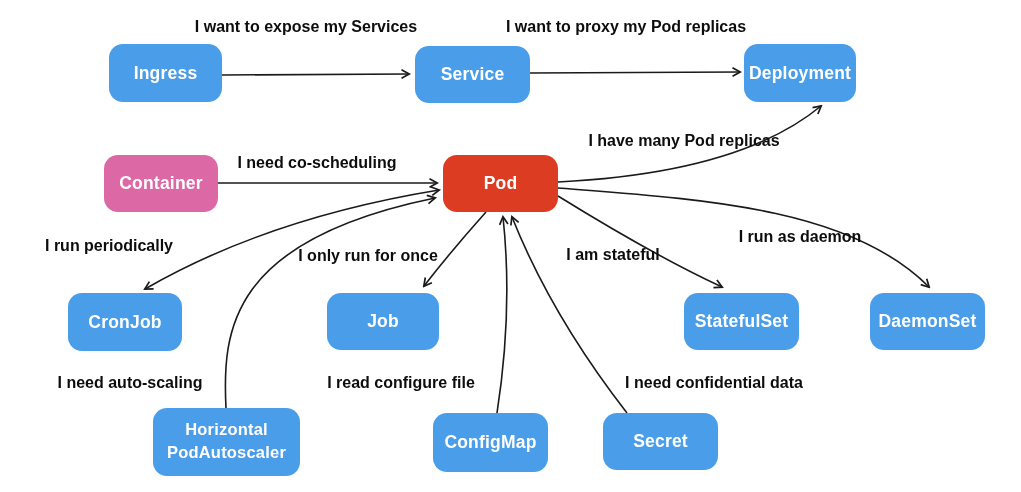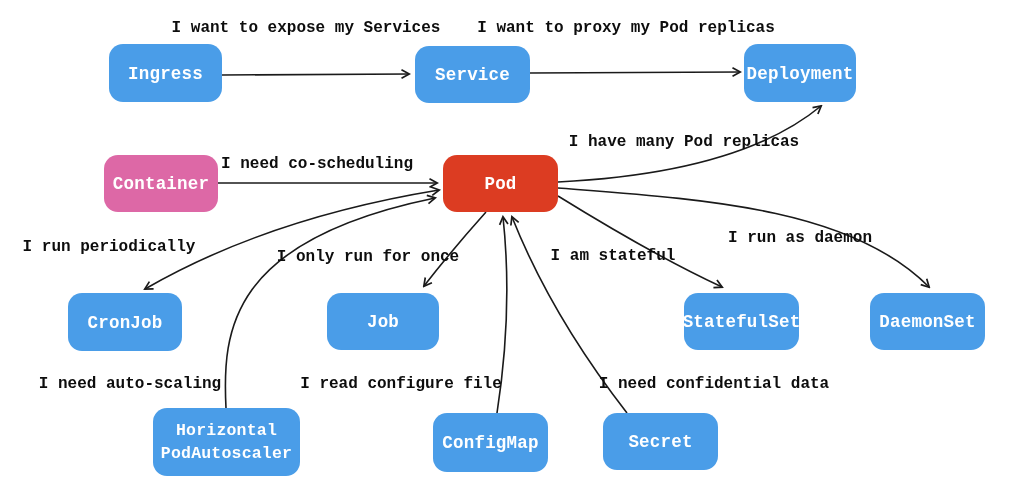--- a/index.html
+++ b/index.html
@@ -1,21 +1,21 @@
 <!DOCTYPE html>
 <html><head>
 <meta charset="utf-8">
 <style>
   html, body { margin: 0; padding: 0; background: #ffffff; }
   .canvas {
     position: relative;
     width: 1021px;
     height: 492px;
     background: #ffffff;
-    font-family: Liberation Mono, monospace;
+    font-family: Liberation Sans, sans-serif;
     overflow: hidden;
   }
   svg { display: block; }
   .edge {
     fill: none;
     stroke: #1a1a1a;
     stroke-width: 1.6;
   }
   .node-box {
     stroke: none;

